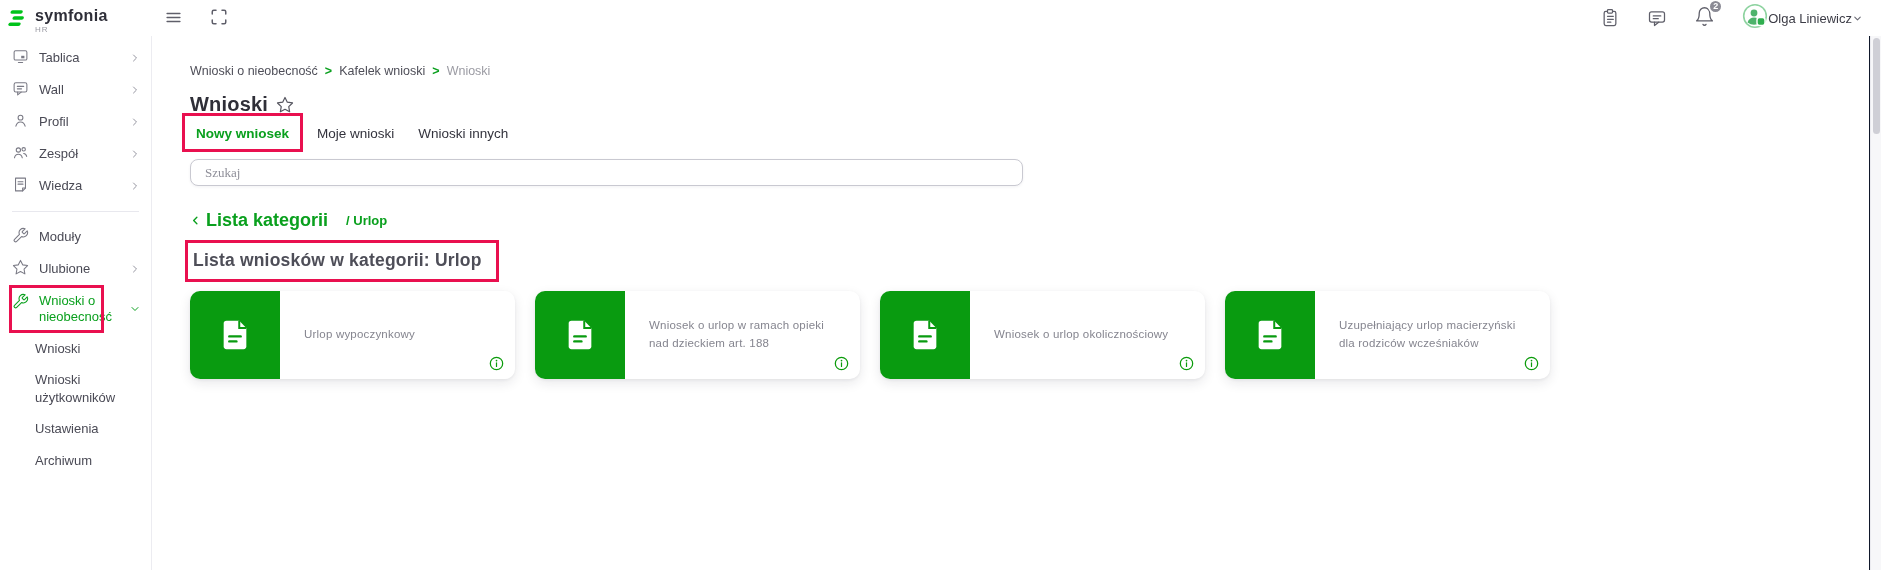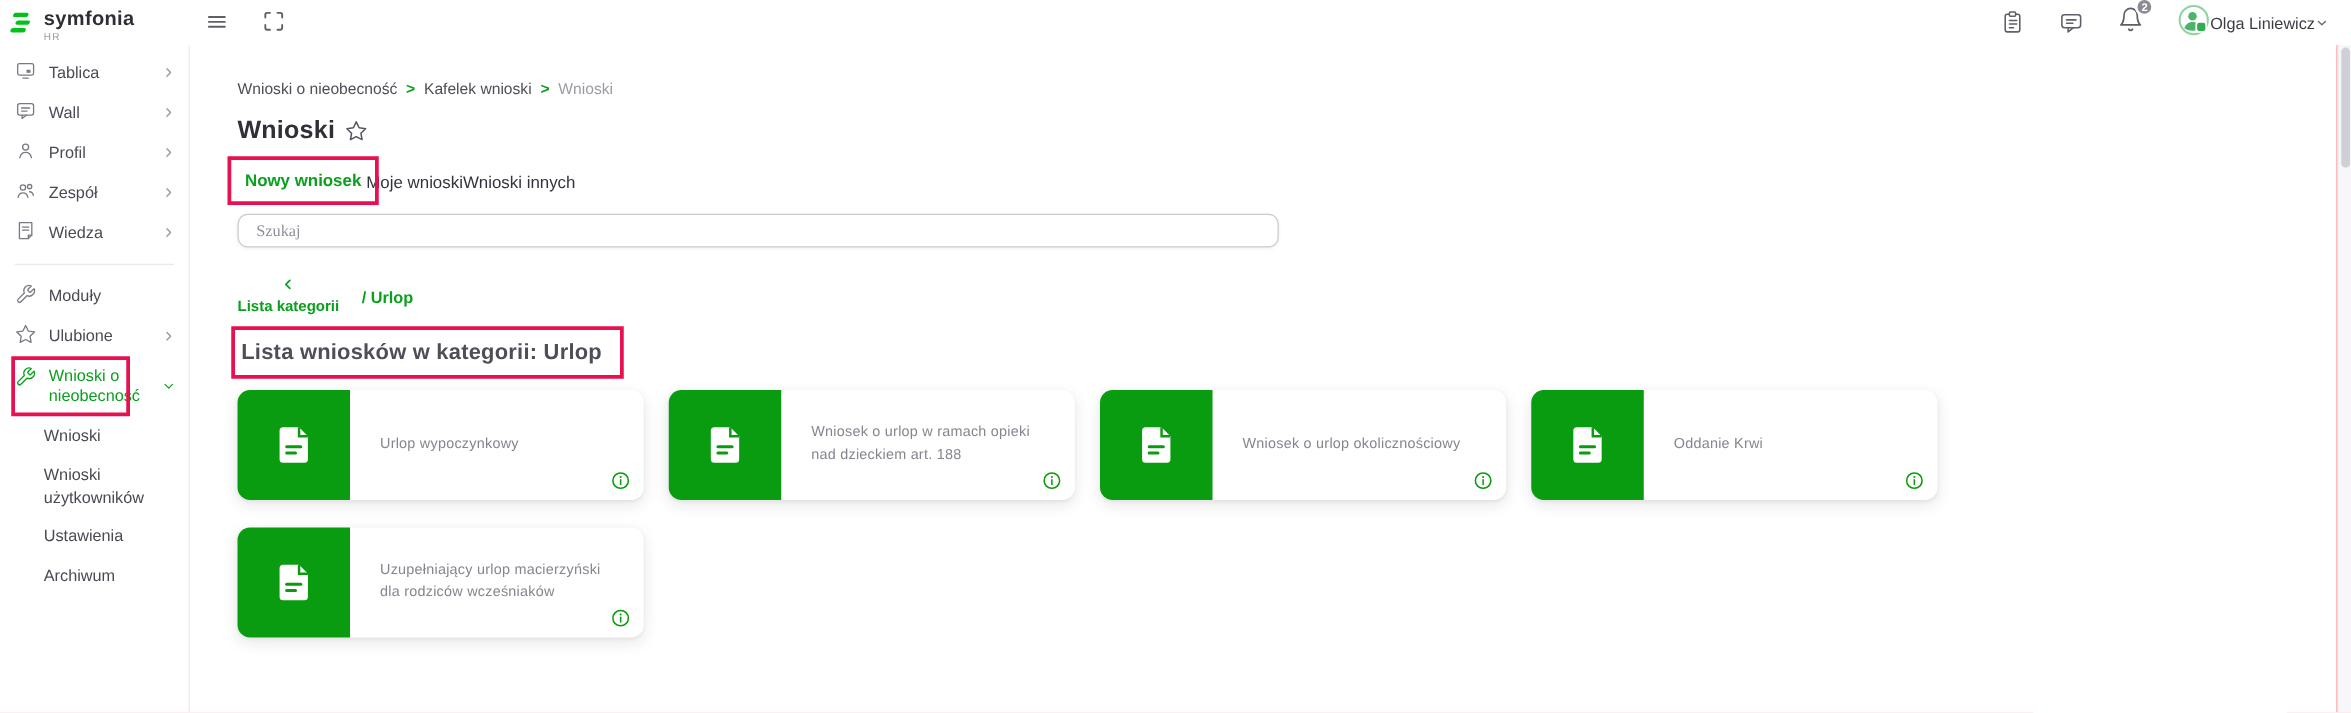--- a/index.html
+++ b/index.html
@@ -1,19 +1,19 @@
 <!DOCTYPE html>
 <html><head>
 <meta charset="utf-8">
 <title>Symfonia HR – Wnioski</title>
 <style>
   * { margin:0; padding:0; box-sizing:border-box; }
   html,body { width:1881px; height:570px; background:#fff; overflow:hidden;
     font-family:"Liberation Sans", sans-serif; }
-  .root { position:relative; width:1881px; height:570px; background:#fca5a5; }
+  .root { position:relative; width:1881px; height:570px; background:#0f172a; }
 
   
   .topbar { position:absolute; top:0; left:0; right:0; height:36px; background:#fff;
     display:flex; align-items:center; }
   .logo { display:flex; align-items:flex-start; gap:6px; margin-left:8px; margin-top:5px; }
   .logo-txt { display:flex; flex-direction:column; line-height:1; }
   .logo-name { font-size:16px; font-weight:700; color:#2e2e38; letter-spacing:.3px; }
   .logo-sub { font-size:8px; color:#9a9aa3; letter-spacing:1px; margin-top:2px; }
   .icon-btn { background:none; border:none; cursor:pointer; display:inline-flex;
     align-items:center; justify-content:center; padding:0; }
@@ -47,34 +47,34 @@
   
   .main { position:absolute; left:152px; top:36px; right:12px; bottom:0; background:#fff;
     padding:28px 0 0 38px; }
   .breadcrumb { font-size:12.5px; display:flex; gap:7px; align-items:center; }
   .crumb { color:#4e4e58; cursor:pointer; }
   .crumb.current { color:#9b9ba3; cursor:default; }
   .crumb-sep { color:#0aa01e; font-weight:700; }
   .page-title-row { display:flex; align-items:center; gap:8px; margin-top:15px; }
   .page-title { font-size:20px; font-weight:700; color:#2f2f38; letter-spacing:.2px; }
 
-  .tabs { display:flex; align-items:center; margin-top:16px; height:26px; }
+  .tabs { display:flex; align-items:center; gap:24px; margin-top:4px; height:26px; }
   .tab { font-size:13.5px; color:#33333d; font-weight:500; cursor:pointer; }
   .tab-wrap { position:relative; margin-left:6px; margin-right:4px; }
   .tab.active { color:#0aa01e; font-weight:700; }
   .tab-anno { left:-14px; right:-14px; top:-11px; bottom:-10px; }
 
   .search { margin-top:13px; width:833px; height:27px; border:1px solid #c9c9d1; border-radius:8px;
     padding:0 14px; font-size:13px; color:#4a4a55; outline:none; background:#fff;
     box-shadow:0 1px 3px rgba(40,40,60,.06); font-family:Liberation Serif, serif; }
   .search::placeholder { color:#8f8f99; }
 
   .cat-nav { display:flex; align-items:center; gap:18px; margin-top:24px; }
-  .cat-back { display:flex; align-items:center; gap:5px; color:#0aa01e; font-size:12px;
-    font-weight:700; cursor:pointer;flex-direction:column; }
+  .cat-back { display:flex; align-items:center; gap:5px; color:#0aa01e; font-size:18px;
+    font-weight:700; cursor:pointer; }
   .cat-current { color:#0aa01e; font-size:13px; font-weight:700; }
 
   .heading-anno-wrap { display:inline-block; position:relative; margin-top:9px; margin-left:-5px; }
   .heading-box { border:3px solid #e9104f; padding:7px 14px 8px 5px; }
   .section-heading { font-size:17.5px; color:#4e4e58; letter-spacing:.2px;font-weight:bold; }
 
   .tiles { margin-top:9px; display:flex; flex-wrap:wrap; gap:22px 20px; width:1380px; }
   .tile { position:relative; width:325px; height:88px; background:#fff; border-radius:10px;
     box-shadow:0 4px 12px rgba(30,30,50,.10), 0 1px 3px rgba(30,30,50,.06);
     display:flex; cursor:pointer; }
@@ -396,48 +396,30 @@
         <div class="tile-label">Wniosek o urlop okolicznościowy</div>
         <span class="tile-info">
           <svg width="15" height="15" viewBox="0 0 16 16" fill="none" stroke="#0a9b0a" stroke-width="1.3">
             <circle cx="8" cy="8" r="6.6"></circle>
               <line x1="8" y1="7.3" x2="8" y2="11.2" stroke-linecap="round"></line>
               <circle cx="8" cy="4.9" r="0.9" fill="#0a9b0a" stroke="none"></circle>
           </svg>
         </span>
       </div>
 
+
       <div class="tile">
         <div class="tile-icon">
           <svg width="34" height="34" viewBox="0 0 24 24">
             <path d="M6 2h9l5 5v13a2 2 0 0 1-2 2H6a2 2 0 0 1-2-2V4a2 2 0 0 1 2-2z" fill="#fff"></path>
             <path d="M15 2v5h5" fill="none" stroke="#099b10" stroke-width="1.4"></path>
             <line x1="8" y1="13" x2="16" y2="13" stroke="#099b10" stroke-width="1.7" stroke-linecap="round"></line>
             <line x1="8" y1="16.5" x2="13" y2="16.5" stroke="#099b10" stroke-width="1.7" stroke-linecap="round"></line>
           </svg>
         </div>
-        <div class="tile-label">Oddanie Krwi</div>
-        <span class="tile-info">
-          <svg width="15" height="15" viewBox="0 0 16 16" fill="none" stroke="#0a9b0a" stroke-width="1.3">
-            <circle cx="8" cy="8" r="6.6"></circle>
-              <line x1="8" y1="7.3" x2="8" y2="11.2" stroke-linecap="round"></line>
-              <circle cx="8" cy="4.9" r="0.9" fill="#0a9b0a" stroke="none"></circle>
-          </svg>
-        </span>
-      </div>
-
-      <div class="tile">
-        <div class="tile-icon">
-          <svg width="34" height="34" viewBox="0 0 24 24">
-            <path d="M6 2h9l5 5v13a2 2 0 0 1-2 2H6a2 2 0 0 1-2-2V4a2 2 0 0 1 2-2z" fill="#fff"></path>
-            <path d="M15 2v5h5" fill="none" stroke="#099b10" stroke-width="1.4"></path>
-            <line x1="8" y1="13" x2="16" y2="13" stroke="#099b10" stroke-width="1.7" stroke-linecap="round"></line>
-            <line x1="8" y1="16.5" x2="13" y2="16.5" stroke="#099b10" stroke-width="1.7" stroke-linecap="round"></line>
-          </svg>
-        </div>
         <div class="tile-label">Uzupełniający urlop macierzyński dla rodziców wcześniaków</div>
         <span class="tile-info">
           <svg width="15" height="15" viewBox="0 0 16 16" fill="none" stroke="#0a9b0a" stroke-width="1.3">
             <circle cx="8" cy="8" r="6.6"></circle>
               <line x1="8" y1="7.3" x2="8" y2="11.2" stroke-linecap="round"></line>
               <circle cx="8" cy="4.9" r="0.9" fill="#0a9b0a" stroke="none"></circle>
           </svg>
         </span>
       </div>
 

